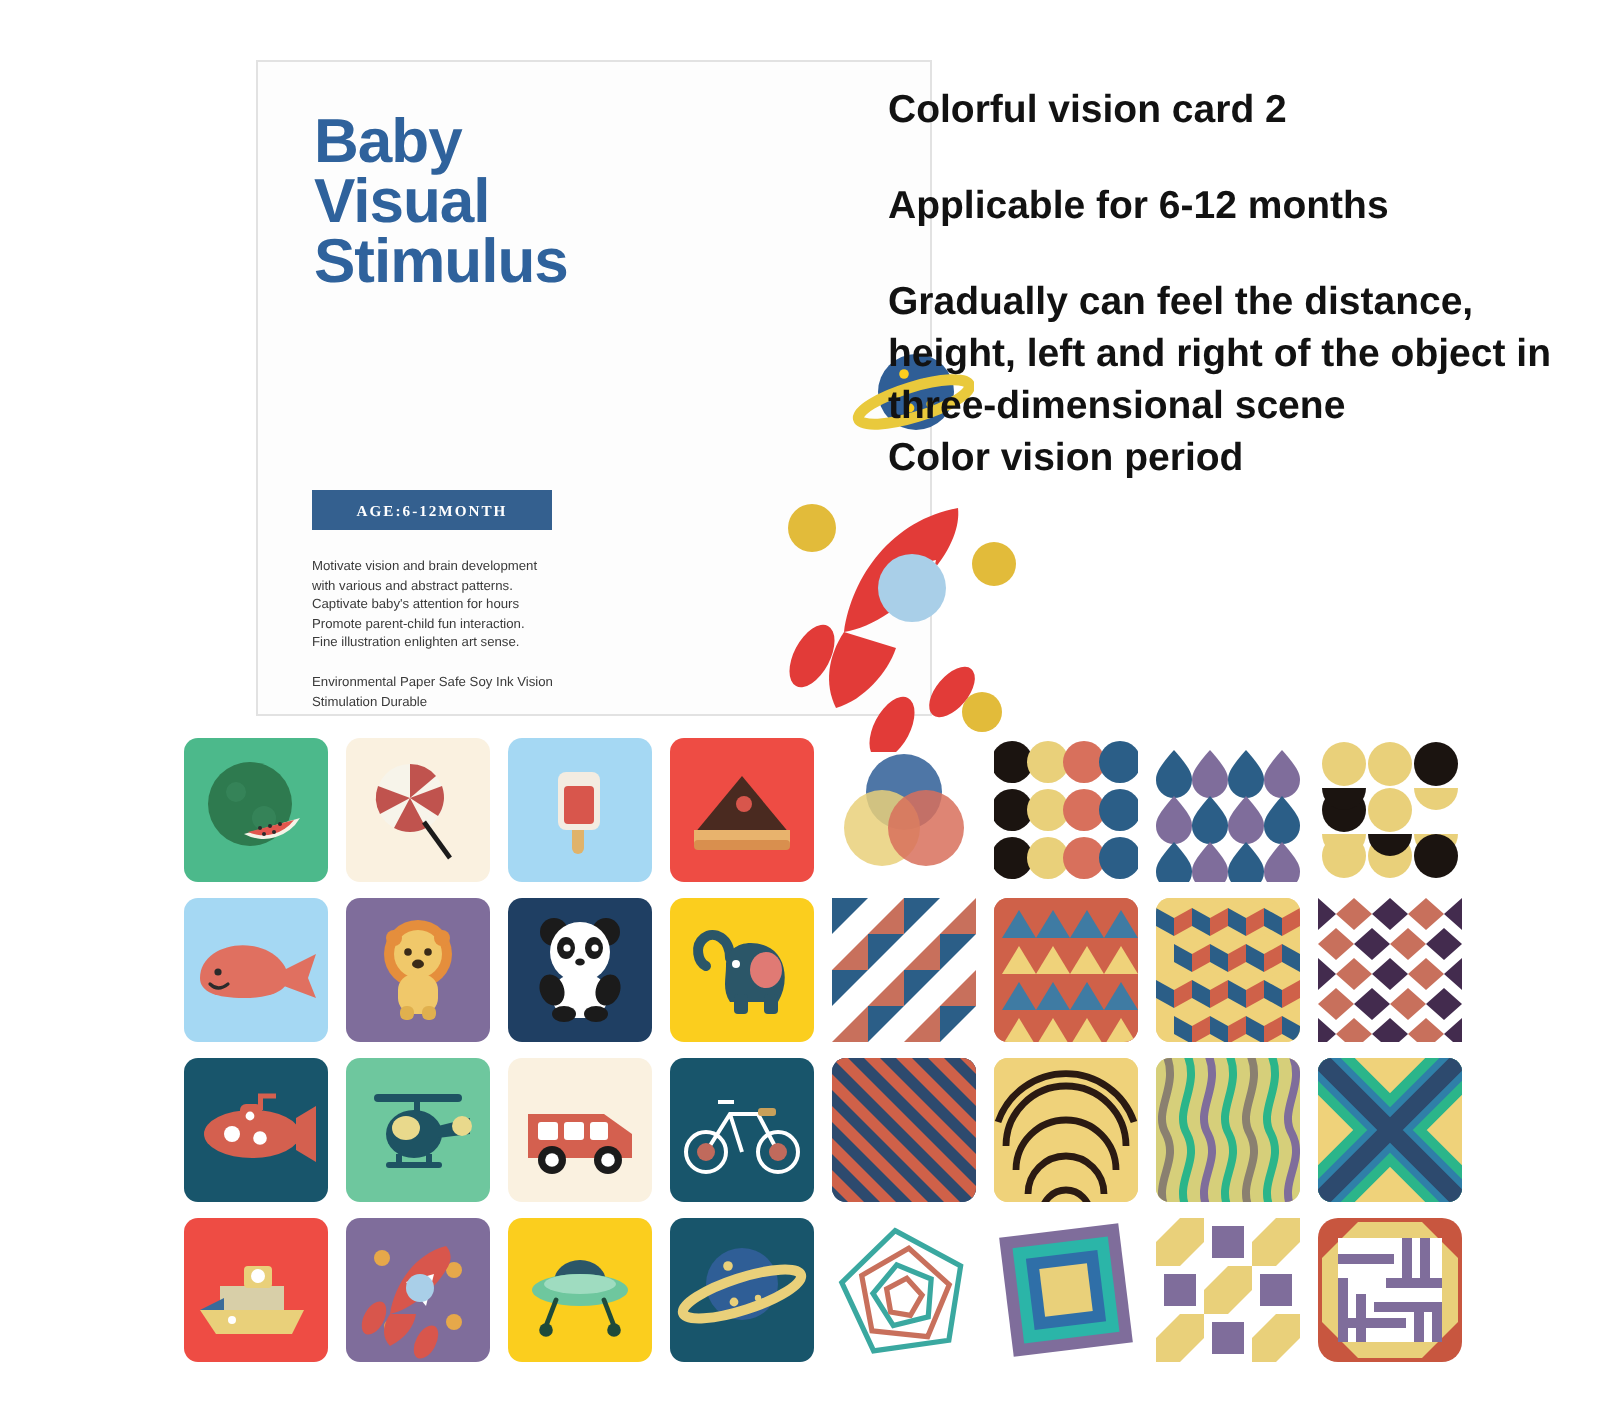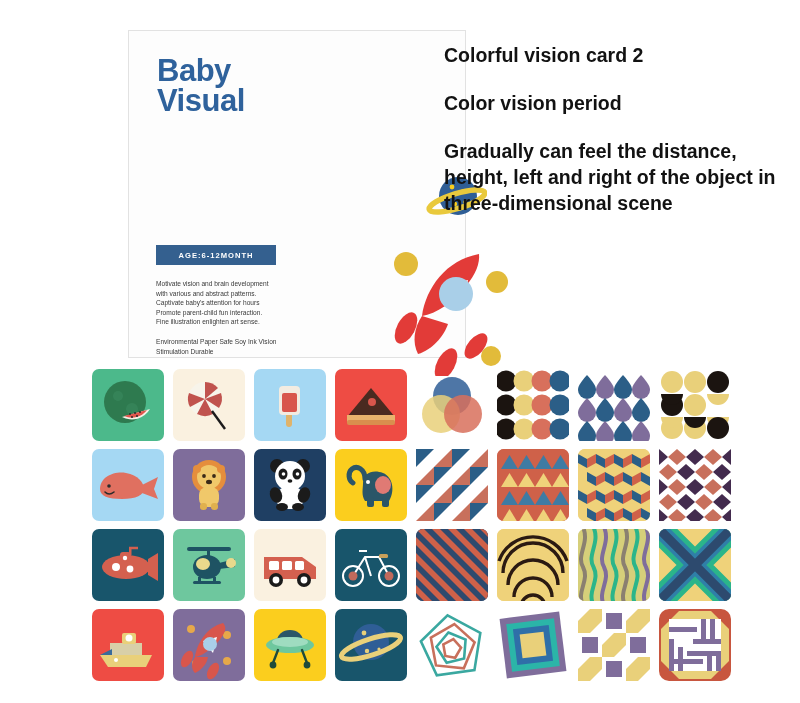--- a/index.html
+++ b/index.html
@@ -19,21 +19,21 @@
   #package-title{
     position:absolute; left:28px; top:25px;
     font-size:31px; line-height:30px; font-weight:bold;
     color:#2f629c; letter-spacing:-0.5px;
   }
   #package-title span{ display:block; }
   #age-badge{
     position:absolute; left:27px; top:214px; width:120px; height:20px;
     background:#34608f; color:#ffffff;
     font-size:7.6px; font-weight:bold; letter-spacing:1px;
-    display:flex; align-items:center; justify-content:center;
+    display:flex; align-items:center; justify-content:center;font-family:Liberation Serif, serif;
   }
   .pkg-body{
     position:absolute; left:27px; font-size:6.6px; line-height:9.6px;
     color:#3a3a3a; width:180px;
   }
   #pkg-body-1{ top:248px; }
   #pkg-body-2{ top:306px; }
   .pkg-body div{ white-space:nowrap; }
 
   
@@ -64,20 +64,21 @@
   .card svg{ display:block; width:100%; height:100%; }
 </style>
 </head>
 <body>
 
 <div id="package-box">
 
   <div id="package-title">
     <span>Baby</span>
     <span>Visual</span>
+    <span>Stimulus</span>
   </div>
 
   <div id="age-badge">AGE:6-12MONTH</div>
 
   <div class="pkg-body" id="pkg-body-1">
     <div>Motivate vision and brain development</div>
     <div>with various and abstract patterns.</div>
     <div>Captivate baby's attention for hours</div>
     <div>Promote parent-child fun interaction.</div>
     <div>Fine illustration enlighten art sense.</div>
@@ -112,22 +113,23 @@
       <ellipse cx="62" cy="128" rx="9" ry="17" transform="rotate(28 62 128)"></ellipse>
       <ellipse cx="92" cy="110" rx="8" ry="15" transform="rotate(40 92 110)"></ellipse>
     </g>
     <path d="M58 50 L84 44 L78 70 Z" fill="#ffffff"></path>
     <circle cx="72" cy="58" r="17" fill="#a9cfe8"></circle>
   </svg>
 </div>
 
 <div id="copy-column">
   <div class="copy-line">Colorful vision card 2</div>
+  <div class="copy-line">Applicable for 6-12 months</div>
+  <div class="copy-line" id="copy-line-4">Gradually can feel the distance, height, left and right of the object in three-dimensional scene</div>
   <div class="copy-line">Color vision period</div>
-  <div class="copy-line" id="copy-line-4">Gradually can feel the distance, height, left and right of the object in three-dimensional scene</div>
 </div>
 
 <div id="card-grid">
     <div class="card" style="background: rgb(76, 185, 139); grid-area: 1 / 1;">
       <span style="display: block; width: 100%; height: 100%;">
         <svg viewBox="0 0 72 72">
           <circle cx="33" cy="33" r="21" fill="#2e7a4f"></circle>
           <circle cx="26" cy="27" r="5" fill="#39885c" opacity=".7"></circle>
           <circle cx="40" cy="40" r="6" fill="#39885c" opacity=".7"></circle>
           <path d="M30 48 A21 21 0 0 0 58 40 L30 48 Z" fill="#f5f3e7"></path>

